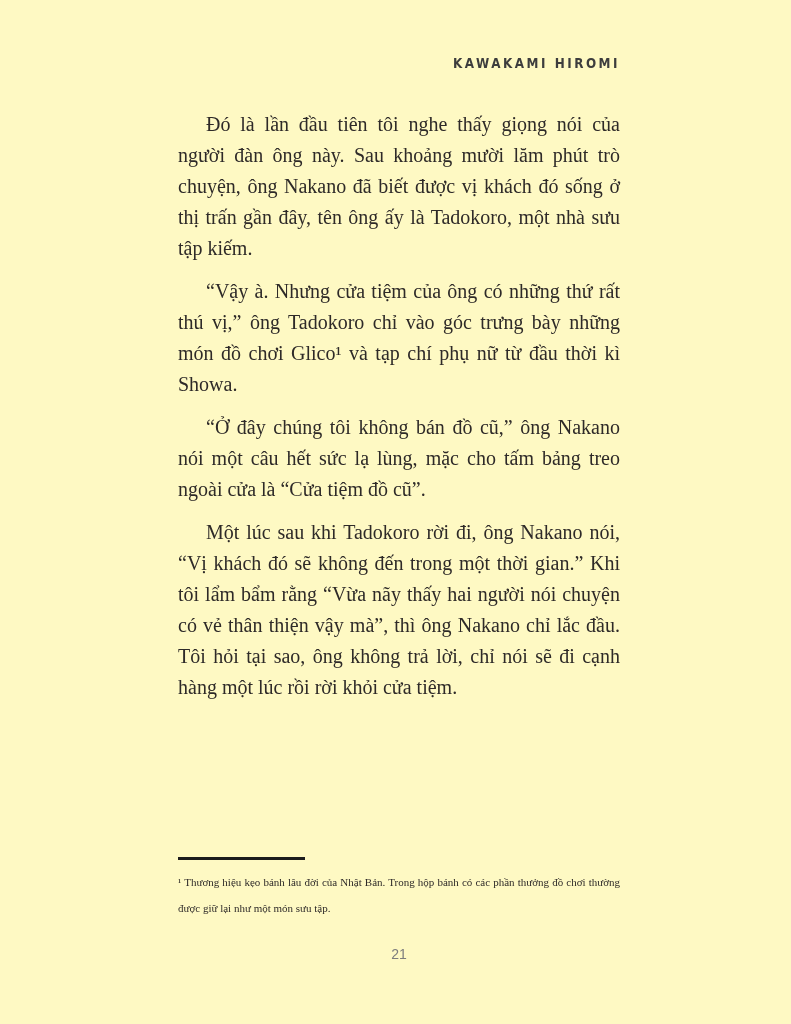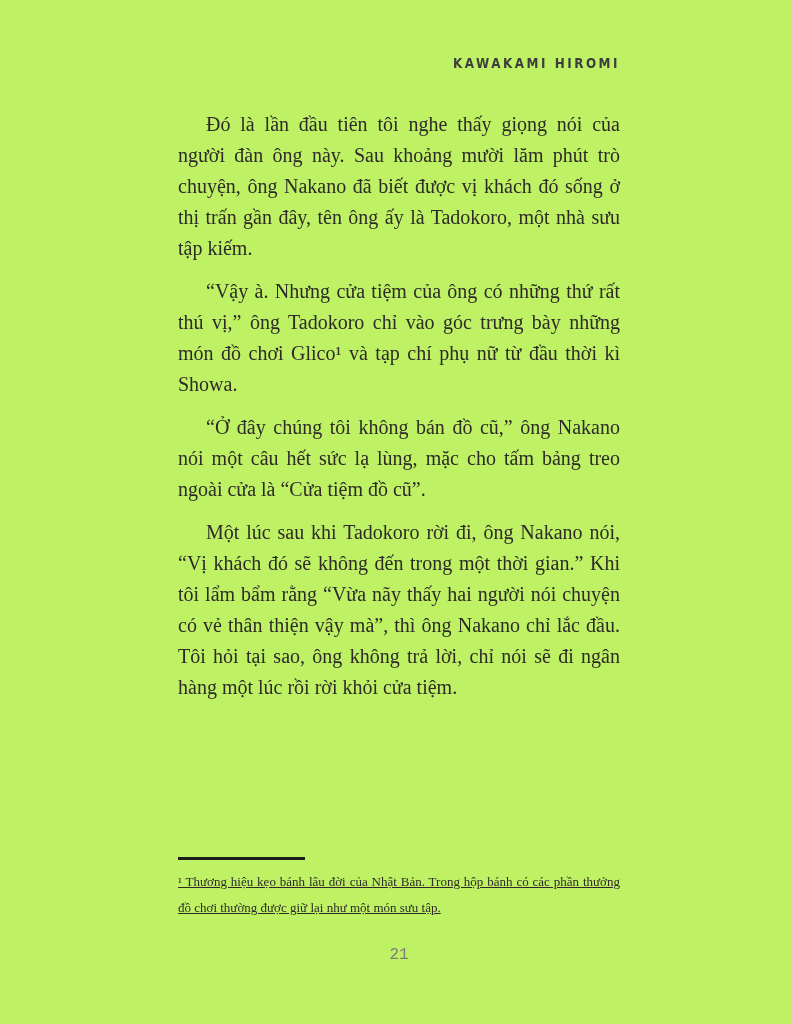--- a/index.html
+++ b/index.html
@@ -4,21 +4,21 @@
 <style>
   html, body {
     margin: 0;
     padding: 0;
     background: #e8e8e8;
   }
   .sheet {
     position: relative;
     width: 791px;
     height: 1024px;
-    background: #bef264;
+    background: #fef9c3;
     overflow: hidden;
     font-family: "Liberation Serif", serif;
     color: #2e2a28;
   }
   .column {
     position: absolute;
     left: 178px;
     top: 55px;
     width: 442px;
   }
@@ -48,49 +48,48 @@
     margin-top: 6px;
   }
   .footnote-rule {
     width: 127px;
     height: 0;
     border-top: 3px solid #1c1c1c;
     margin-bottom: 9px;
   }
   .footnote {
     margin: 0;
-    font-size: 13px;
+    font-size: 11px;
     line-height: 26px;
     text-align: justify;
-    text-decoration: underline;
   }
   .page-number {
     position: absolute;
     left: 178px;
     top: 946px;
     width: 442px;
     text-align: center;
-    font-family: Liberation Mono, monospace;
-    font-size: 16px;
+    font-family: Liberation Sans, sans-serif;
+    font-size: 14px;
     color: #7d7d7d;
   }
 </style>
 </head>
 <body>
 
 <div class="sheet">
   <div class="column">
 
     <div class="author-header">KAWAKAMI HIROMI</div>
 
     <div class="body-text">
       <p>Đó là lần đầu tiên tôi nghe thấy giọng nói của người đàn ông này. Sau khoảng mười lăm phút trò chuyện, ông Nakano đã biết được vị khách đó sống ở thị trấn gần đây, tên ông ấy là Tadokoro, một nhà sưu tập kiếm.</p>
       <p>“Vậy à. Nhưng cửa tiệm của ông có những thứ rất thú vị,” ông Tadokoro chỉ vào góc trưng bày những món đồ chơi Glico¹ và tạp chí phụ nữ từ đầu thời kì Showa.</p>
       <p>“Ở đây chúng tôi không bán đồ cũ,” ông Nakano nói một câu hết sức lạ lùng, mặc cho tấm bảng treo ngoài cửa là “Cửa tiệm đồ cũ”.</p>
-      <p>Một lúc sau khi Tadokoro rời đi, ông Nakano nói, “Vị khách đó sẽ không đến trong một thời gian.” Khi tôi lẩm bẩm rằng “Vừa nãy thấy hai người nói chuyện có vẻ thân thiện vậy mà”, thì ông Nakano chỉ lắc đầu. Tôi hỏi tại sao, ông không trả lời, chỉ nói sẽ đi ngân hàng một lúc rồi rời khỏi cửa tiệm.</p>
+      <p>Một lúc sau khi Tadokoro rời đi, ông Nakano nói, “Vị khách đó sẽ không đến trong một thời gian.” Khi tôi lẩm bẩm rằng “Vừa nãy thấy hai người nói chuyện có vẻ thân thiện vậy mà”, thì ông Nakano chỉ lắc đầu. Tôi hỏi tại sao, ông không trả lời, chỉ nói sẽ đi cạnh hàng một lúc rồi rời khỏi cửa tiệm.</p>
     </div>
 
     <div class="footnote-section">
       <div class="footnote-rule"></div>
       <p class="footnote">¹ Thương hiệu kẹo bánh lâu đời của Nhật Bản. Trong hộp bánh có các phần thưởng đồ chơi thường được giữ lại như một món sưu tập.</p>
     </div>
 
   </div>
 
   <div class="page-number">21</div>

